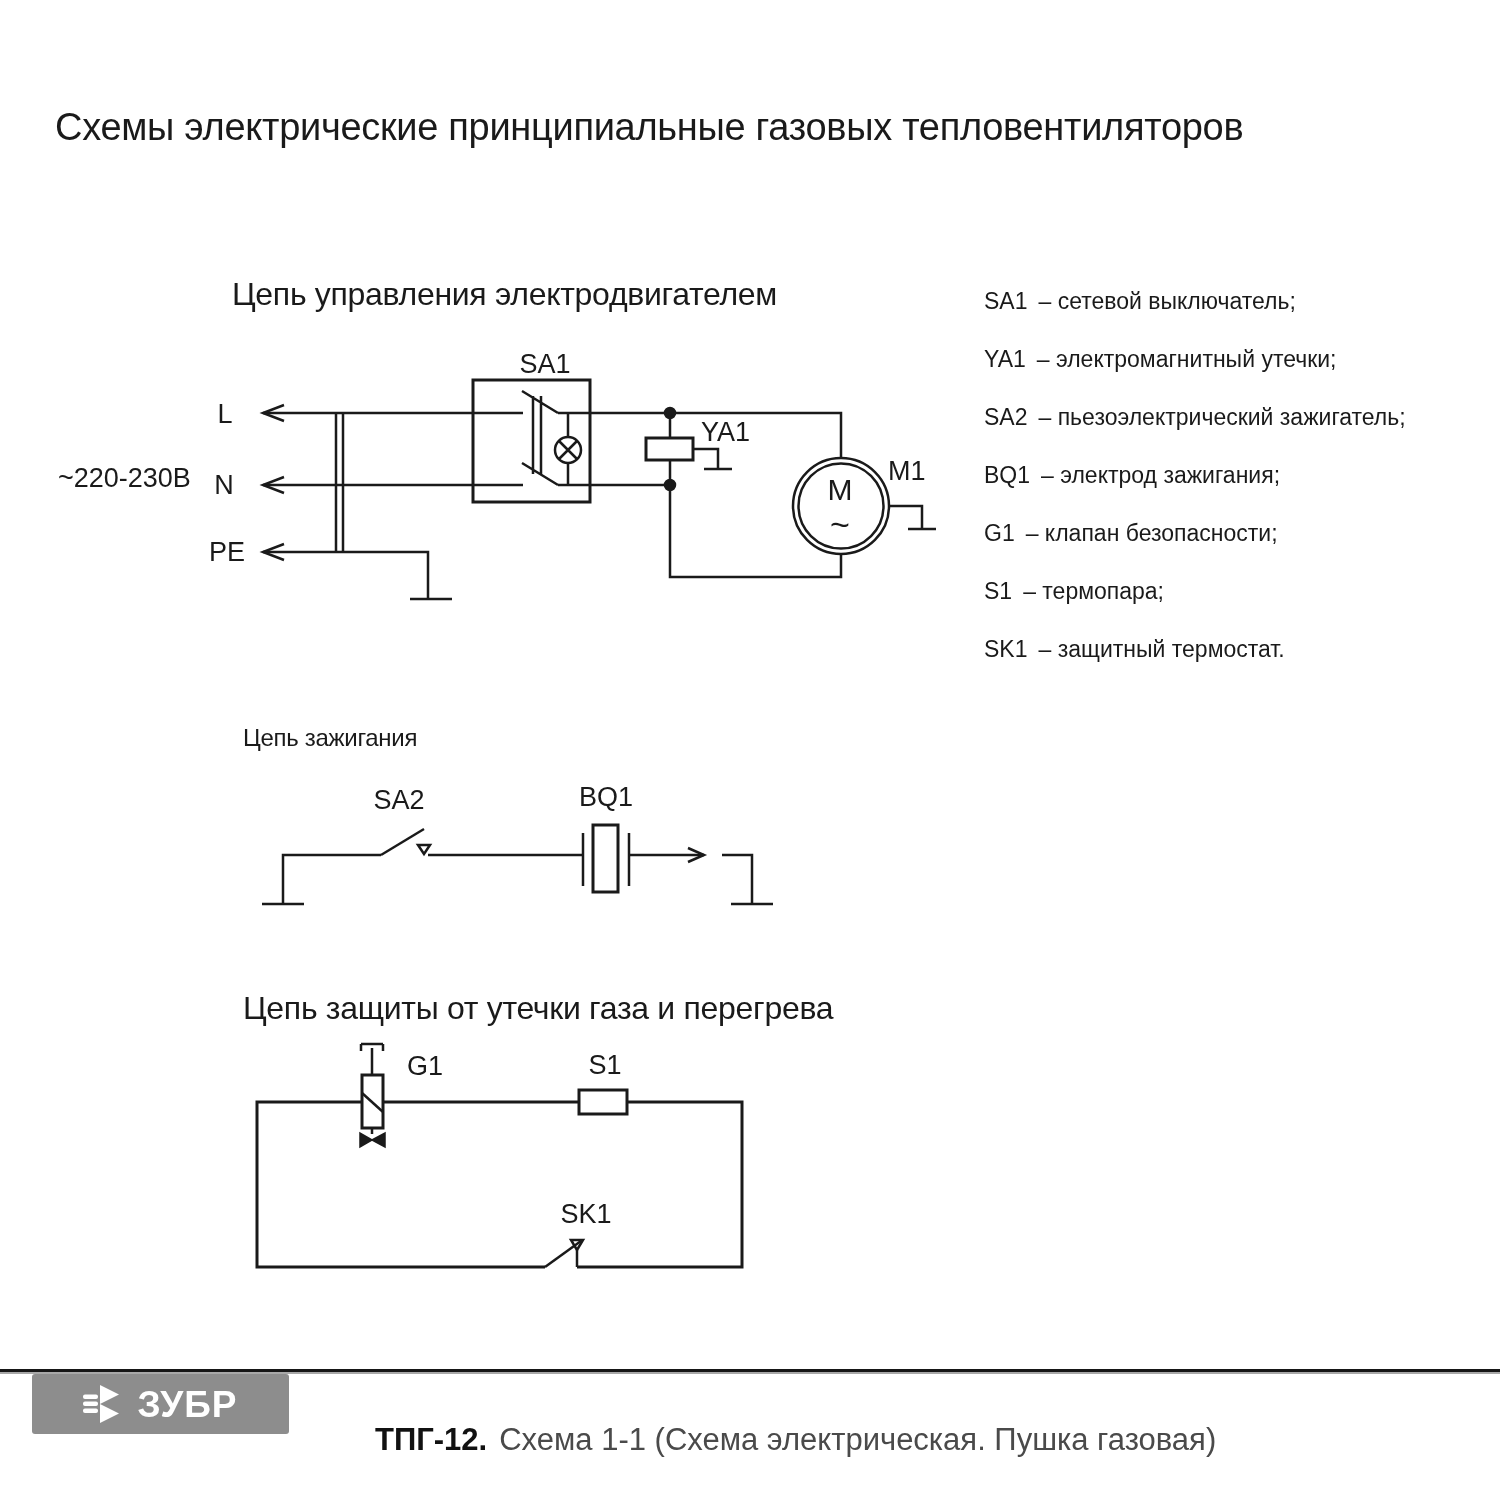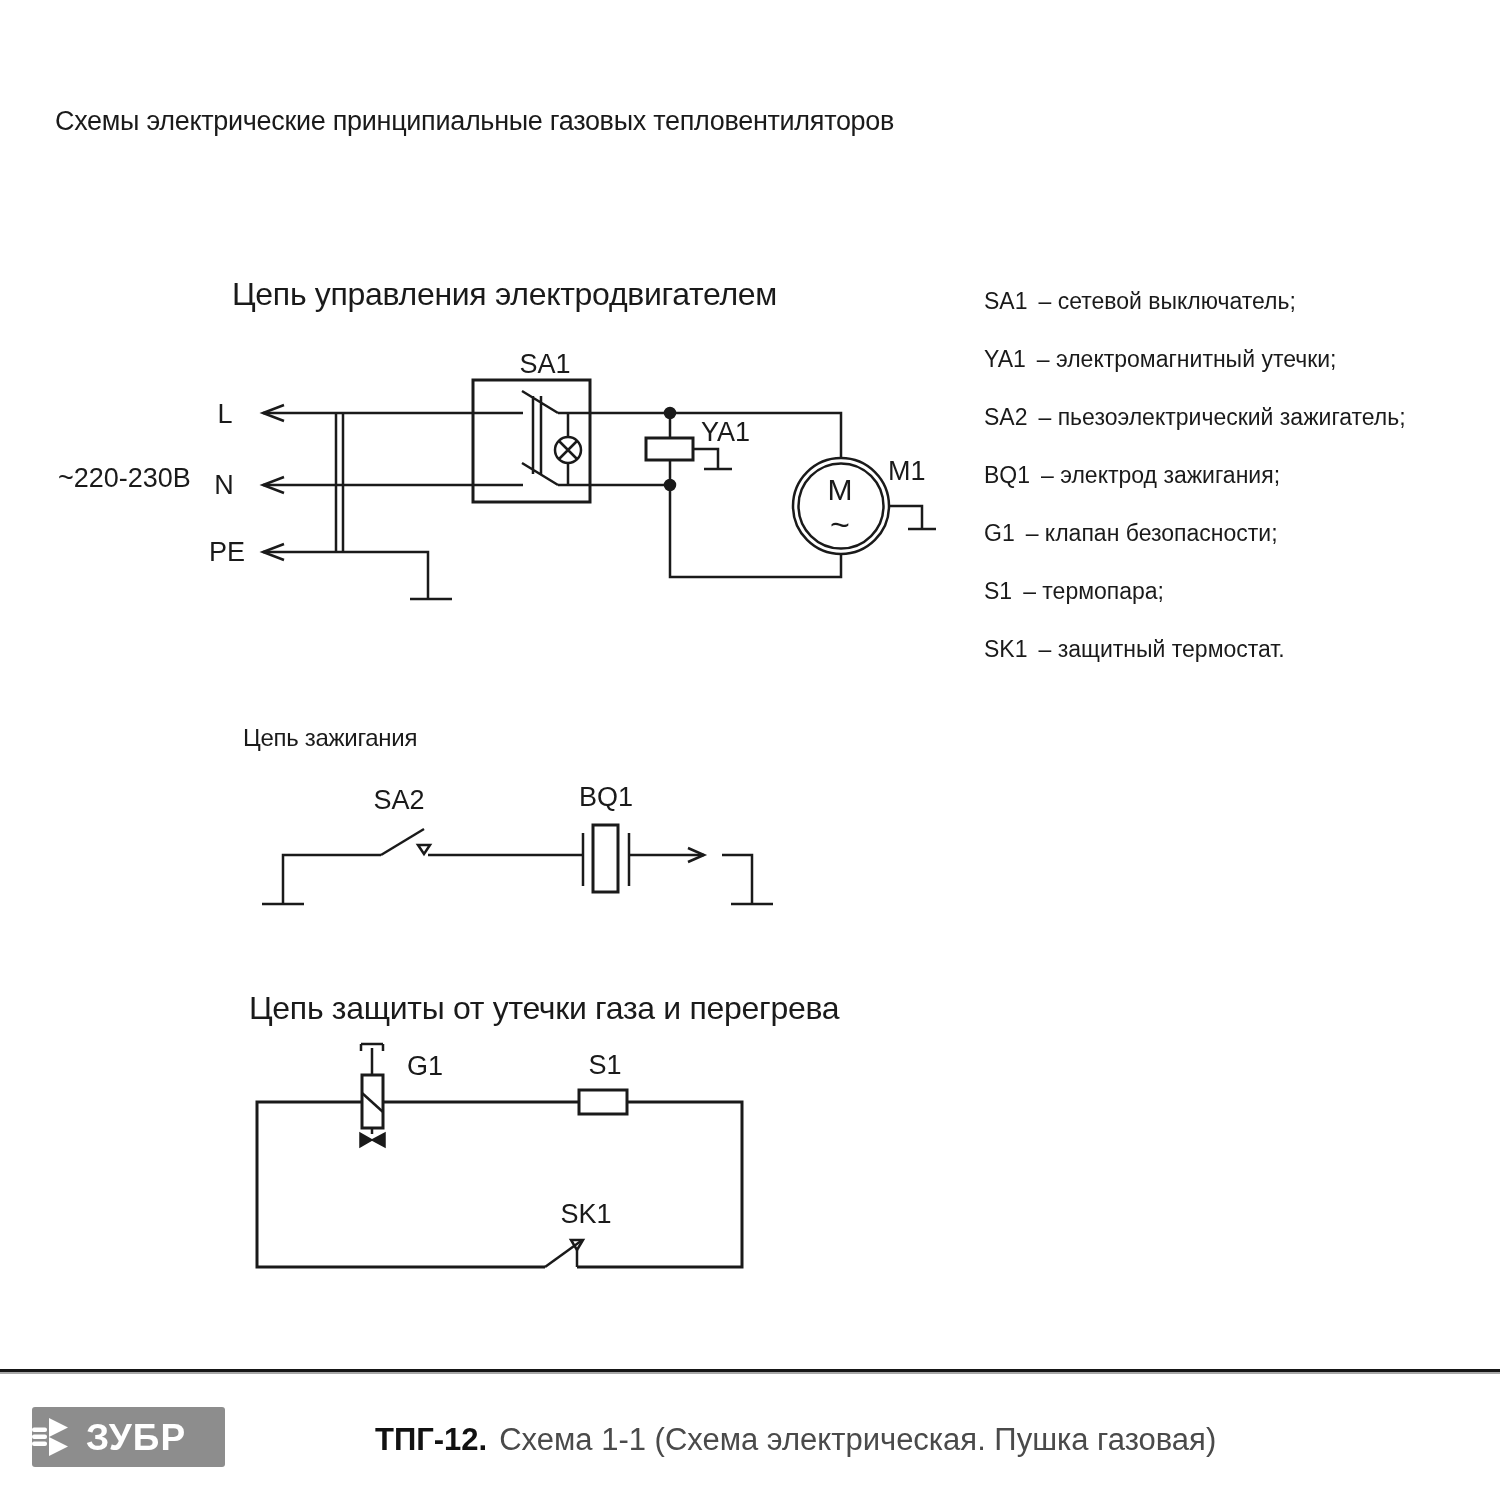--- a/index.html
+++ b/index.html
@@ -18,40 +18,40 @@
   .mid{text-anchor:middle;}
   .legend{position:absolute;left:984px;top:288px;}
   .legend-item{height:58px;font-size:23px;white-space:nowrap;color:var(--ink,#1a1a1a);}
   .legend-item .code{margin-right:11px;}
   .divider{
     position:absolute;left:0;top:1369px;width:1500px;height:3px;
     background:var(--divider_black,#161616);
     border-bottom:2px solid var(--divider_gray,#a8a8a8);
   }
   .logo{
-    position:absolute;left:32px;top:1407px;width:193px;height:60px;
+    position:absolute;left:32px;top:1374px;width:257px;height:60px;
     background:var(--logo_gray,#8d8d8d);border-radius:3px;
-    display:flex;align-items:center;justify-content:flex-start;gap:10px;
+    display:flex;align-items:center;justify-content:center;gap:10px;
   }
   .logo-text{
     color:#ffffff;font-weight:700;font-size:37px;letter-spacing:1px;line-height:1;
   }
   .footer-caption{
     position:absolute;left:375px;top:1422px;font-size:31px;white-space:nowrap;
   }
   .footer-caption .model{font-weight:700;color:#111111;margin-right:12px;}
   .footer-caption .caption{font-weight:400;color:var(--caption_gray,#4a4a4a);}
 </style>
 </head>
 <body>
 
-<div class="title" style="left:55px;top:106px;font-size:27px;">Схемы электрические принципиальные газовых тепловентиляторов</div>
+<div class="title" style="left:55px;top:106px;font-size:38px;">Схемы электрические принципиальные газовых тепловентиляторов</div>
 <div class="title" style="left:232px;top:276px;font-size:32px;">Цепь управления электродвигателем</div>
 <div class="title" style="left:243px;top:724px;font-size:24px;">Цепь зажигания</div>
-<div class="title" style="left:243px;top:990px;font-size:32px;margin-left:6px;">Цепь защиты от утечки газа и перегрева</div>
+<div class="title" style="left:243px;top:990px;font-size:32px;">Цепь защиты от утечки газа и перегрева</div>
 
 <svg id="schematic" width="1500" height="1500" viewBox="0 0 1500 1500">
 
   <g stroke="currentColor" fill="none" stroke-width="2.5" stroke-linejoin="miter">
     <path d="M263,413 H523 M558,413 H841 V458"></path>
     <path d="M284,405 L263,413 L284,421"></path>
     <path d="M263,485 H523 M558,485 H670"></path>
     <path d="M284,477 L263,485 L284,493"></path>
     <path d="M263,552 H428 V599"></path>
     <path d="M284,544 L263,552 L284,560"></path>

